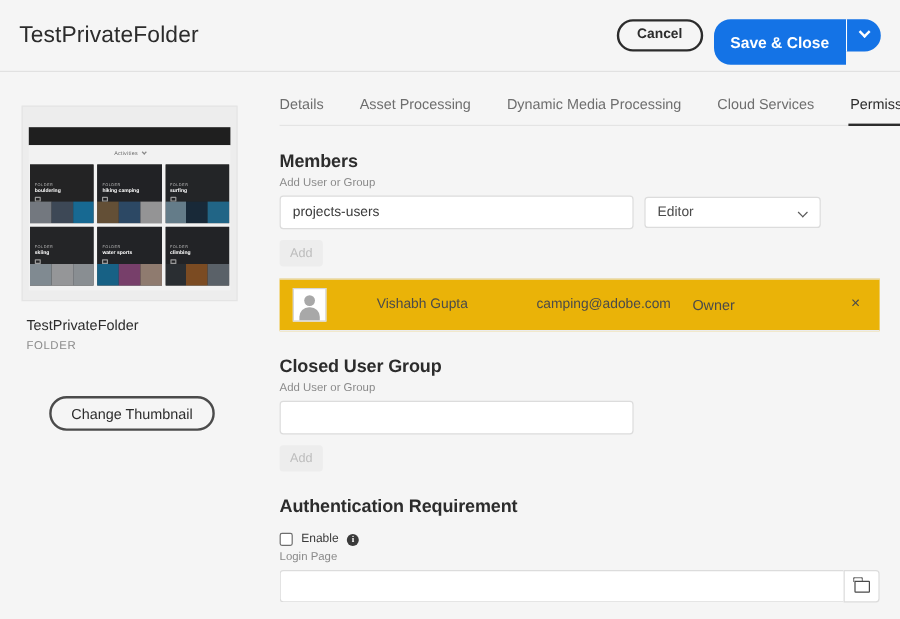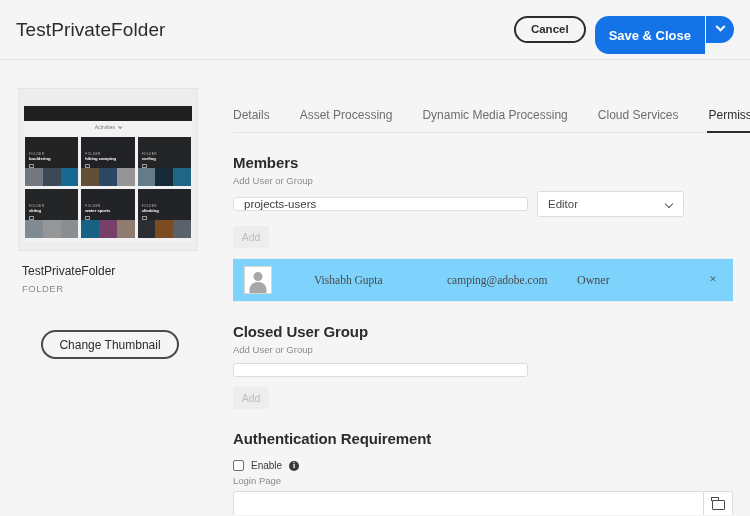--- a/index.html
+++ b/index.html
@@ -224,21 +224,20 @@
     margin-right: -18px;
     padding-left: 0;
   }
   .tab {
     position: relative;
     padding: 0 0 10px 0;
     font-size: 12px;
     color: #6e6e6e;
     cursor: pointer;
     white-space: nowrap;
-    margin-top: 28px;
   }
   .tab.active { color: #2c2c2c; font-weight: 400; }
   .tab.active::after {
     content: "";
     position: absolute;
     left: -2px; right: -2px; bottom: -1px;
     height: 2px;
     background: #2c2c2c;
   }
 
@@ -250,21 +249,21 @@
     letter-spacing: -0.1px;
   }
   .field-label {
     font-size: 9.5px;
     color: #8a8a8a;
     margin: 4px 0 5px 0;
   }
   .row-inline { display: flex; gap: 9px; align-items: center; }
   .txt-input {
     width: 295px;
-    height: 14px;
+    height: 28px;
     background: #ffffff;
     border: 1px solid #dcdcdc;
     border-radius: 3px;
     padding: 0 10px;
     font-family: "Liberation Sans", sans-serif;
     font-size: 11.5px;
     color: #3a3a3a;
     outline: none;
   }
   .txt-input::placeholder { color: #b5b5b5; }
@@ -300,27 +299,26 @@
     color: #bdbdbd;
     cursor: default;
     line-height: 1;
   }
 
   
   .member-row {
     margin-top: 10px;
     width: 500px;
     height: 44px;
-    background: #7dd3fc;
+    background: #eab308;
     border-top: 1px solid #ececec;
     border-bottom: 1px solid #ececec;
     display: flex;
     align-items: center;
     padding: 0 12px 0 11px;
-    font-family: Liberation Serif, serif;
   }
   .avatar {
     width: 28px; height: 28px;
     background: #ffffff;
     border: 1px solid #d6d6d6;
     position: relative;
     overflow: hidden;
     flex: 0 0 28px;
   }
   .avatar .head {

